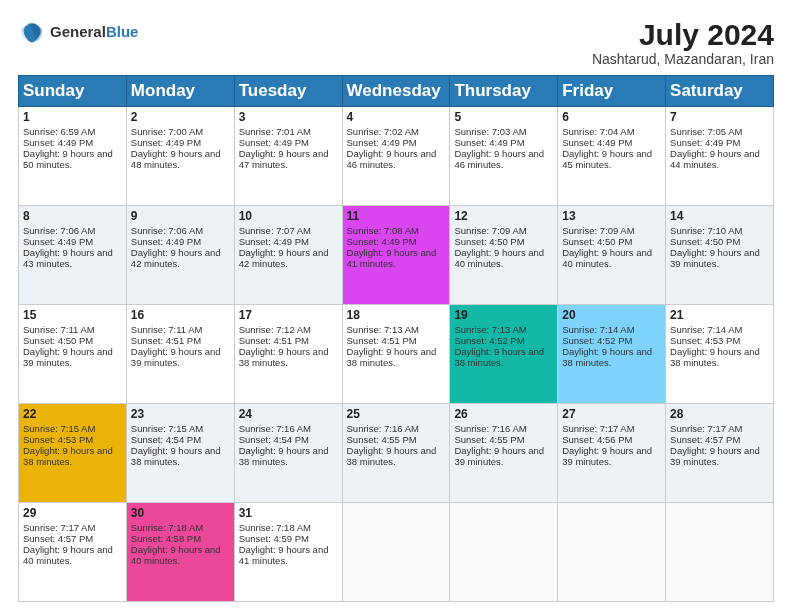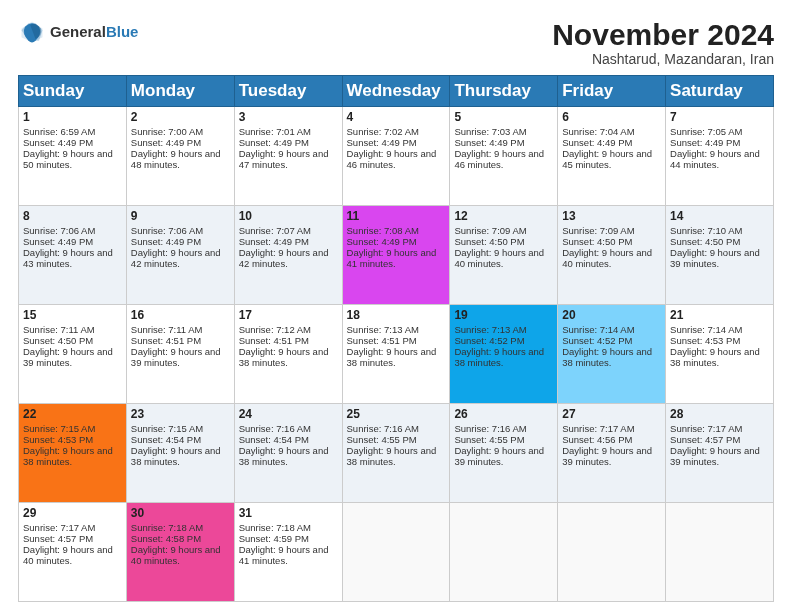--- a/index.html
+++ b/index.html
@@ -114,21 +114,21 @@
         <polygon points="20,6 28,14 24,26 12,26 4,14 12,6" fill="#2a7ab5" opacity="0.3"></polygon>
         <path d="M8 10 Q16 2 24 10 Q28 18 20 26 Q16 30 12 26 Q4 18 8 10Z" fill="#2a7ab5"></path>
         <path d="M14 8 Q20 4 26 12 Q28 20 20 24" fill="#1a5a8a" opacity="0.5"></path>
       </svg>
       <div class="logo-text">
         <span class="logo-general">General</span>
         <span class="logo-blue">Blue</span>
       </div>
     </div>
     <div class="title-block">
-      <div class="main-title">November 2024</div>
+      <div class="main-title">July 2024</div>
       <div class="subtitle">Nashtarud, Mazandaran, Iran</div>
     </div>
   </div>
 
   <table class="calendar">
     <thead>
       <tr>
         <th>Sunday</th>
         <th>Monday</th>
         <th>Tuesday</th>
@@ -245,41 +245,41 @@
         <span>Sunrise: 7:12 AM</span><br>
         <span>Sunset: 4:51 PM</span><br>
         <span>Daylight: 9 hours and 38 minutes.</span>
       </td>
           <td style="background: rgb(255, 255, 255);">
         <span class="day-num">18</span>
         <span>Sunrise: 7:13 AM</span><br>
         <span>Sunset: 4:51 PM</span><br>
         <span>Daylight: 9 hours and 38 minutes.</span>
       </td>
-          <td style="background: #0ea5e9;">
+          <td style="background: #14b8a6;">
         <span class="day-num">19</span>
         <span>Sunrise: 7:13 AM</span><br>
         <span>Sunset: 4:52 PM</span><br>
         <span>Daylight: 9 hours and 38 minutes.</span>
       </td>
           <td style="background: #7dd3fc;">
         <span class="day-num">20</span>
         <span>Sunrise: 7:14 AM</span><br>
         <span>Sunset: 4:52 PM</span><br>
         <span>Daylight: 9 hours and 38 minutes.</span>
       </td>
           <td style="background: rgb(255, 255, 255);">
         <span class="day-num">21</span>
         <span>Sunrise: 7:14 AM</span><br>
         <span>Sunset: 4:53 PM</span><br>
         <span>Daylight: 9 hours and 38 minutes.</span>
       </td>
         </tr>
         <tr>
-          <td style="background: #f97316;">
+          <td style="background: #eab308;">
         <span class="day-num">22</span>
         <span>Sunrise: 7:15 AM</span><br>
         <span>Sunset: 4:53 PM</span><br>
         <span>Daylight: 9 hours and 38 minutes.</span>
       </td>
           <td style="background: rgb(237, 242, 247);">
         <span class="day-num">23</span>
         <span>Sunrise: 7:15 AM</span><br>
         <span>Sunset: 4:54 PM</span><br>
         <span>Daylight: 9 hours and 38 minutes.</span>

